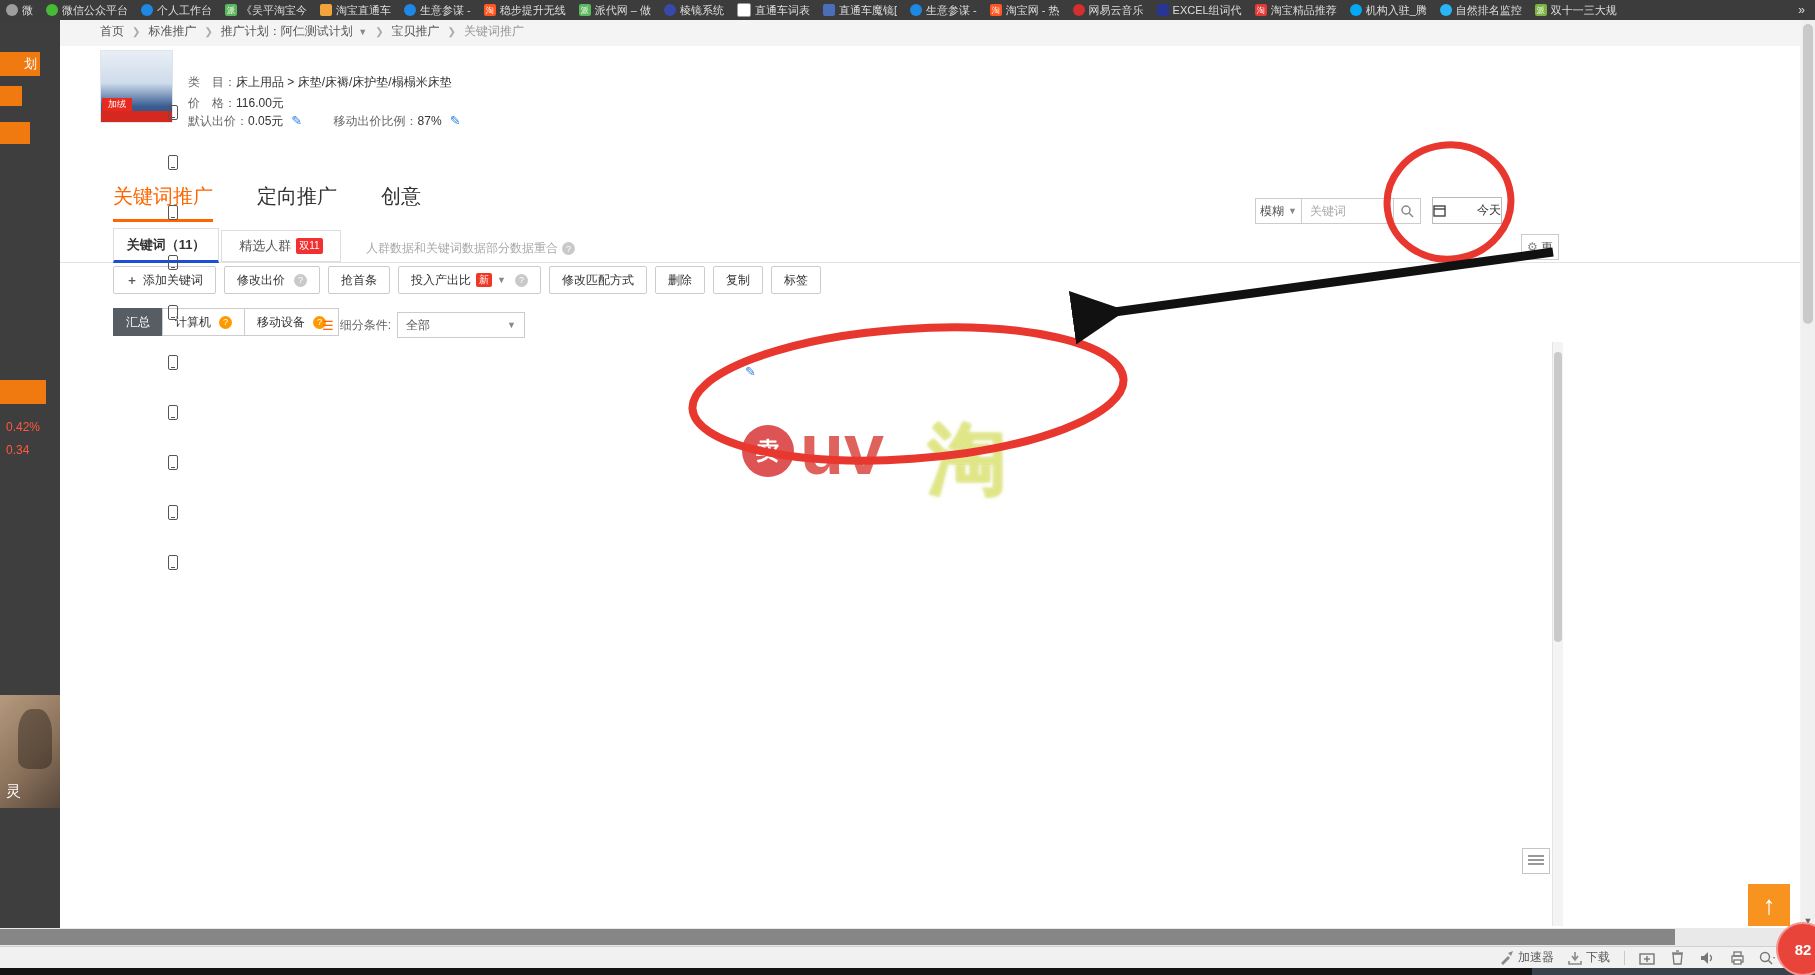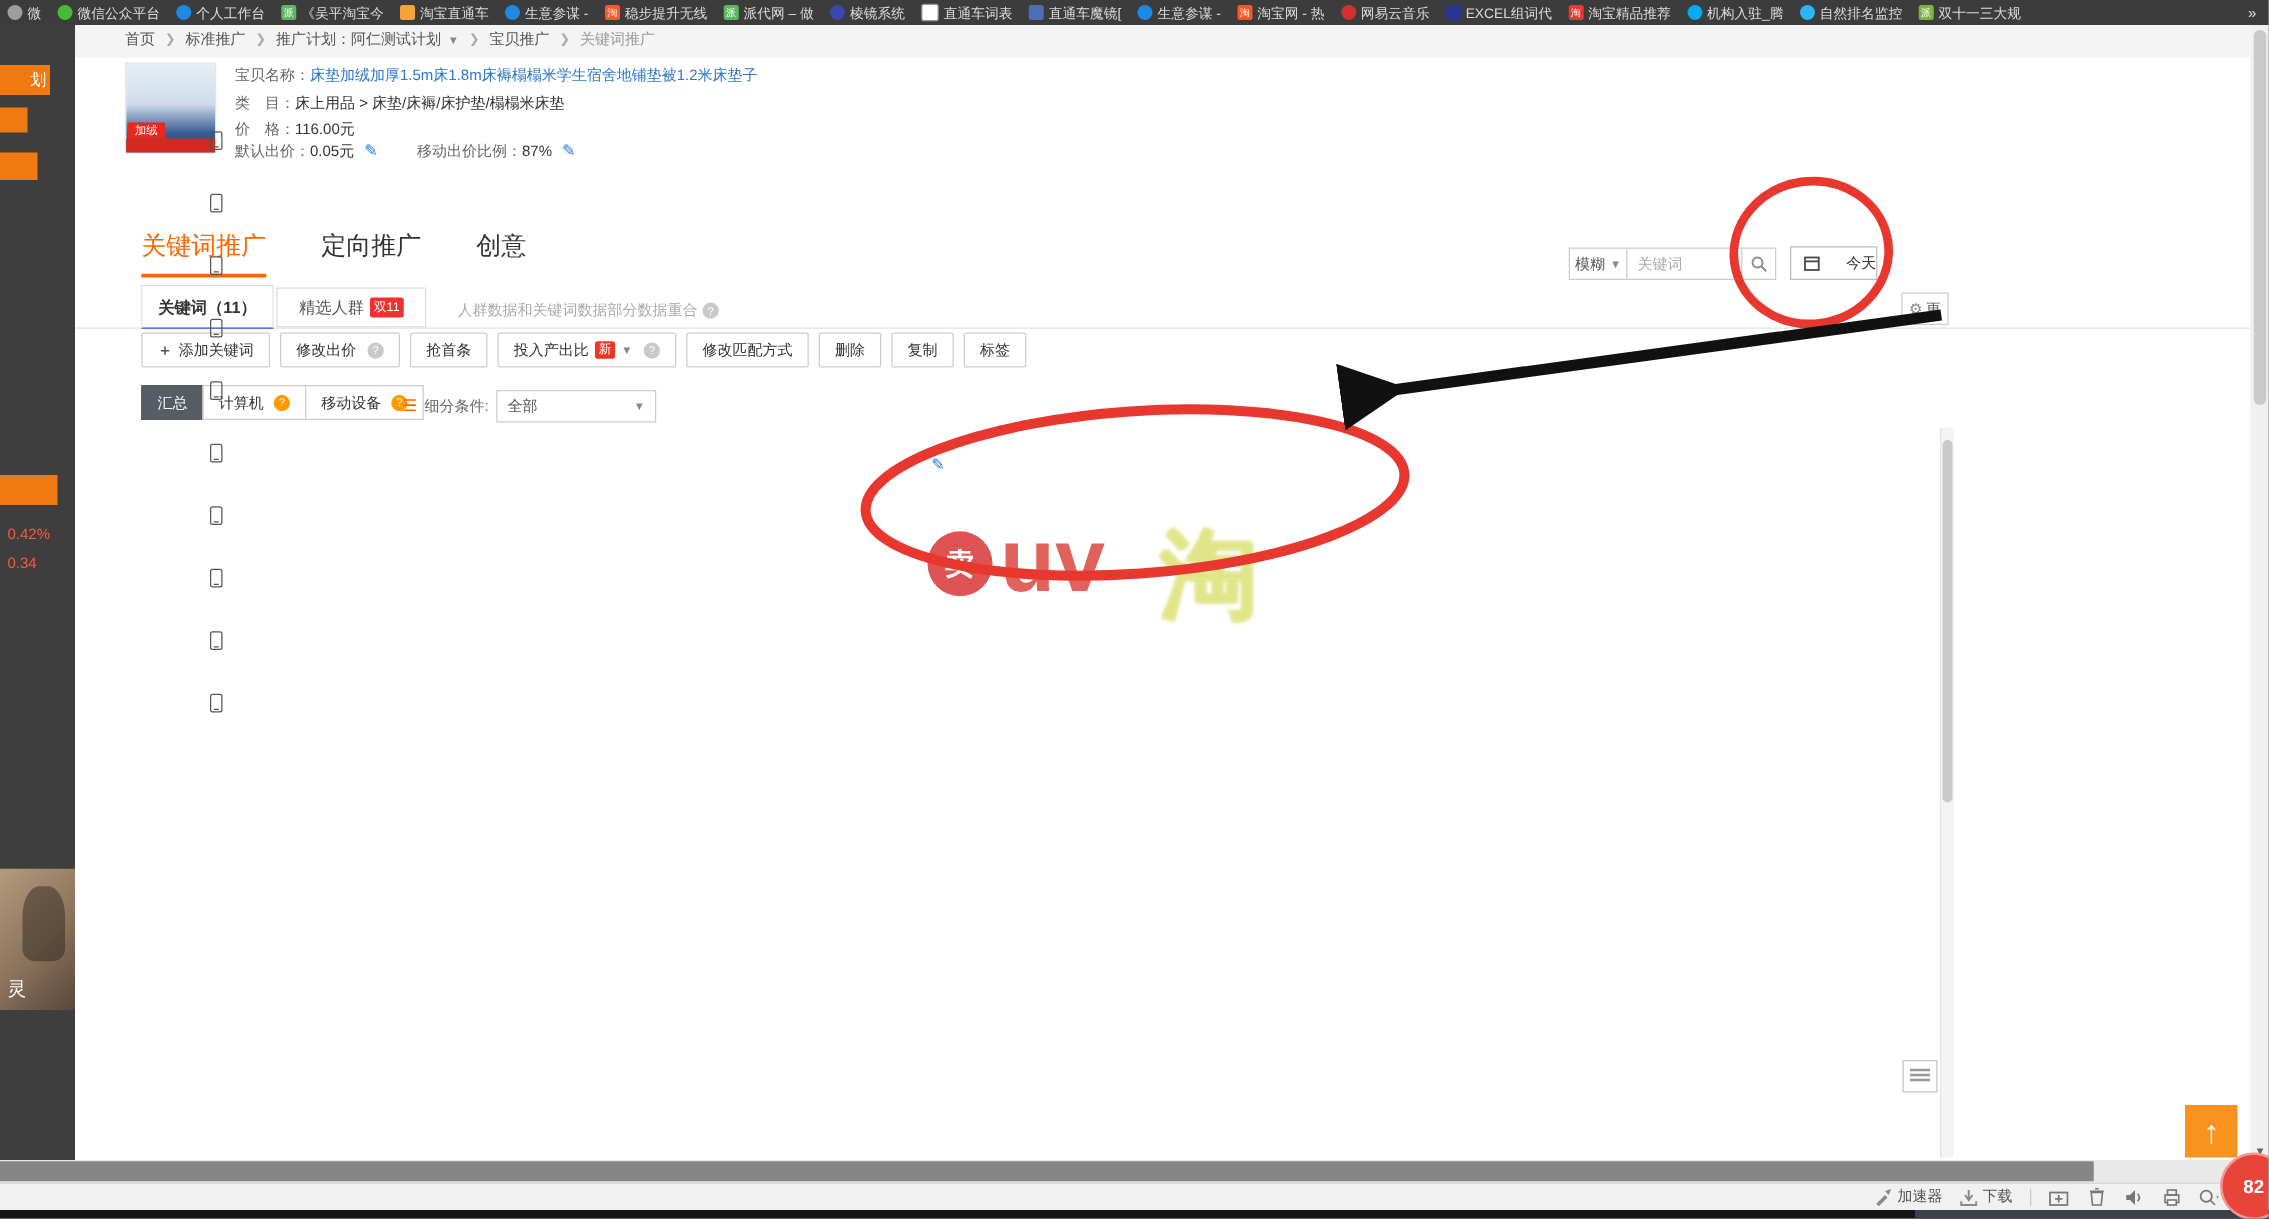--- a/index.html
+++ b/index.html
@@ -41,34 +41,34 @@
   .bluelink{color:#2a77c9;cursor:pointer;}
   .pencil{color:#2a82e4;font-size:13px;cursor:pointer;margin-left:8px;}
   
   #maintabs{left:113px;top:183px;display:flex;gap:44px;font-size:20px;color:#333;}
   #maintabs .mt{cursor:pointer;padding-bottom:9px;}
   #maintabs .active{color:#f60;border-bottom:3px solid #f60;}
   
   .subtabline{left:60px;top:262px;width:1740px;height:1px;background:#e3e3e3;}
   .subtab{position:absolute;box-sizing:border-box;background:#fff;border:1px solid #ddd;font-size:13px;
           display:flex;align-items:center;justify-content:center;cursor:pointer;}
-  #subtab1{left:113px;top:228px;width:106px;height:35px;border-bottom:1px solid #1d4ed8;font-weight:bold;color:#333;}
+  #subtab1{left:113px;top:228px;width:106px;height:35px;border-bottom:3px solid #1d4ed8;font-weight:bold;color:#333;}
   #subtab2{left:221px;top:230px;width:120px;height:32px;color:#555;}
   .badge-red{background:#f23030;color:#fff;font-size:10px;padding:1px 3px;border-radius:2px;margin-left:5px;}
   #subnote{left:366px;top:240px;font-size:12px;color:#aaa;}
   .qmark{display:inline-flex;width:13px;height:13px;border-radius:50%;background:#c9c9c9;color:#fff;font-size:9px;
          align-items:center;justify-content:center;margin-left:4px;vertical-align:middle;cursor:pointer;}
   .qmark.orange{background:#f90;}
   
   .ctl{position:absolute;box-sizing:border-box;background:#fff;border:1px solid #ccc;font-size:12px;color:#555;
        display:flex;align-items:center;cursor:pointer;}
   #fuzzy{left:1255px;top:198px;width:47px;height:26px;justify-content:center;gap:4px;}
   #kwinput{left:1301px;top:198px;width:93px;height:26px;color:#aaa;padding-left:8px;cursor:text;}
   #searchbtn{left:1393px;top:198px;width:28px;height:26px;justify-content:center;}
-  #todaybtn{left:1432px;top:197px;width:70px;height:27px;justify-content:flex-end;gap:21px;color:#333;border-color:#bbb;}
+  #todaybtn{left:1432px;top:197px;width:70px;height:27px;justify-content:space-between;gap:21px;color:#333;border-color:#bbb;}
   #morebtn{left:1521px;top:234px;width:38px;height:26px;justify-content:center;gap:3px;overflow:hidden;}
   .caretdn{color:#888;font-size:9px;}
   
   #toolbar{left:113px;top:266px;display:flex;gap:8px;}
   .tbtn{box-sizing:border-box;background:#fff;border:1px solid #ccc;border-radius:2px;font-size:12px;color:#333;
         height:28px;display:inline-flex;align-items:center;padding:0 12px;gap:5px;cursor:pointer;}
   .tbtn .plus{color:#555;font-weight:bold;}
   .nbadge{background:#f03726;color:#fff;font-size:10px;padding:0 3px;border-radius:2px;line-height:14px;}
   
   #devtabs{left:113px;top:308px;display:flex;}
@@ -249,23 +249,20 @@
       <span class="sep">❯</span>
       <span class="crumb">宝贝推广</span>
       <span class="sep">❯</span>
       <span class="crumb last">关键词推广</span>
     </div>
 
   <div id="prodimg" class="abs">
     <span class="ribbon">加绒</span>
     <span class="strip"></span>
   </div>
-  <div class="pline" style="top:52px;">
-    <span>宝贝名称：</span><span class="bluelink">床垫加绒加厚1.5m床1.8m床褥榻榻米学生宿舍地铺垫被1.2米床垫子</span>
-  </div>
   <div class="pline" style="top:74px;">
     <span>类　目：</span><b>床上用品 &gt; 床垫/床褥/床护垫/榻榻米床垫</b>
   </div>
   <div class="pline" style="top:95px;">
     <span>价　格：</span><b>116.00元</b>
   </div>
   <div class="pline" style="top:113px;">
     <span>默认出价：</span><b>0.05元</b><span class="pencil">✎</span>
     <span style="margin-left:28px;">移动出价比例：</span><b>87%</b><span class="pencil">✎</span>
   </div>

